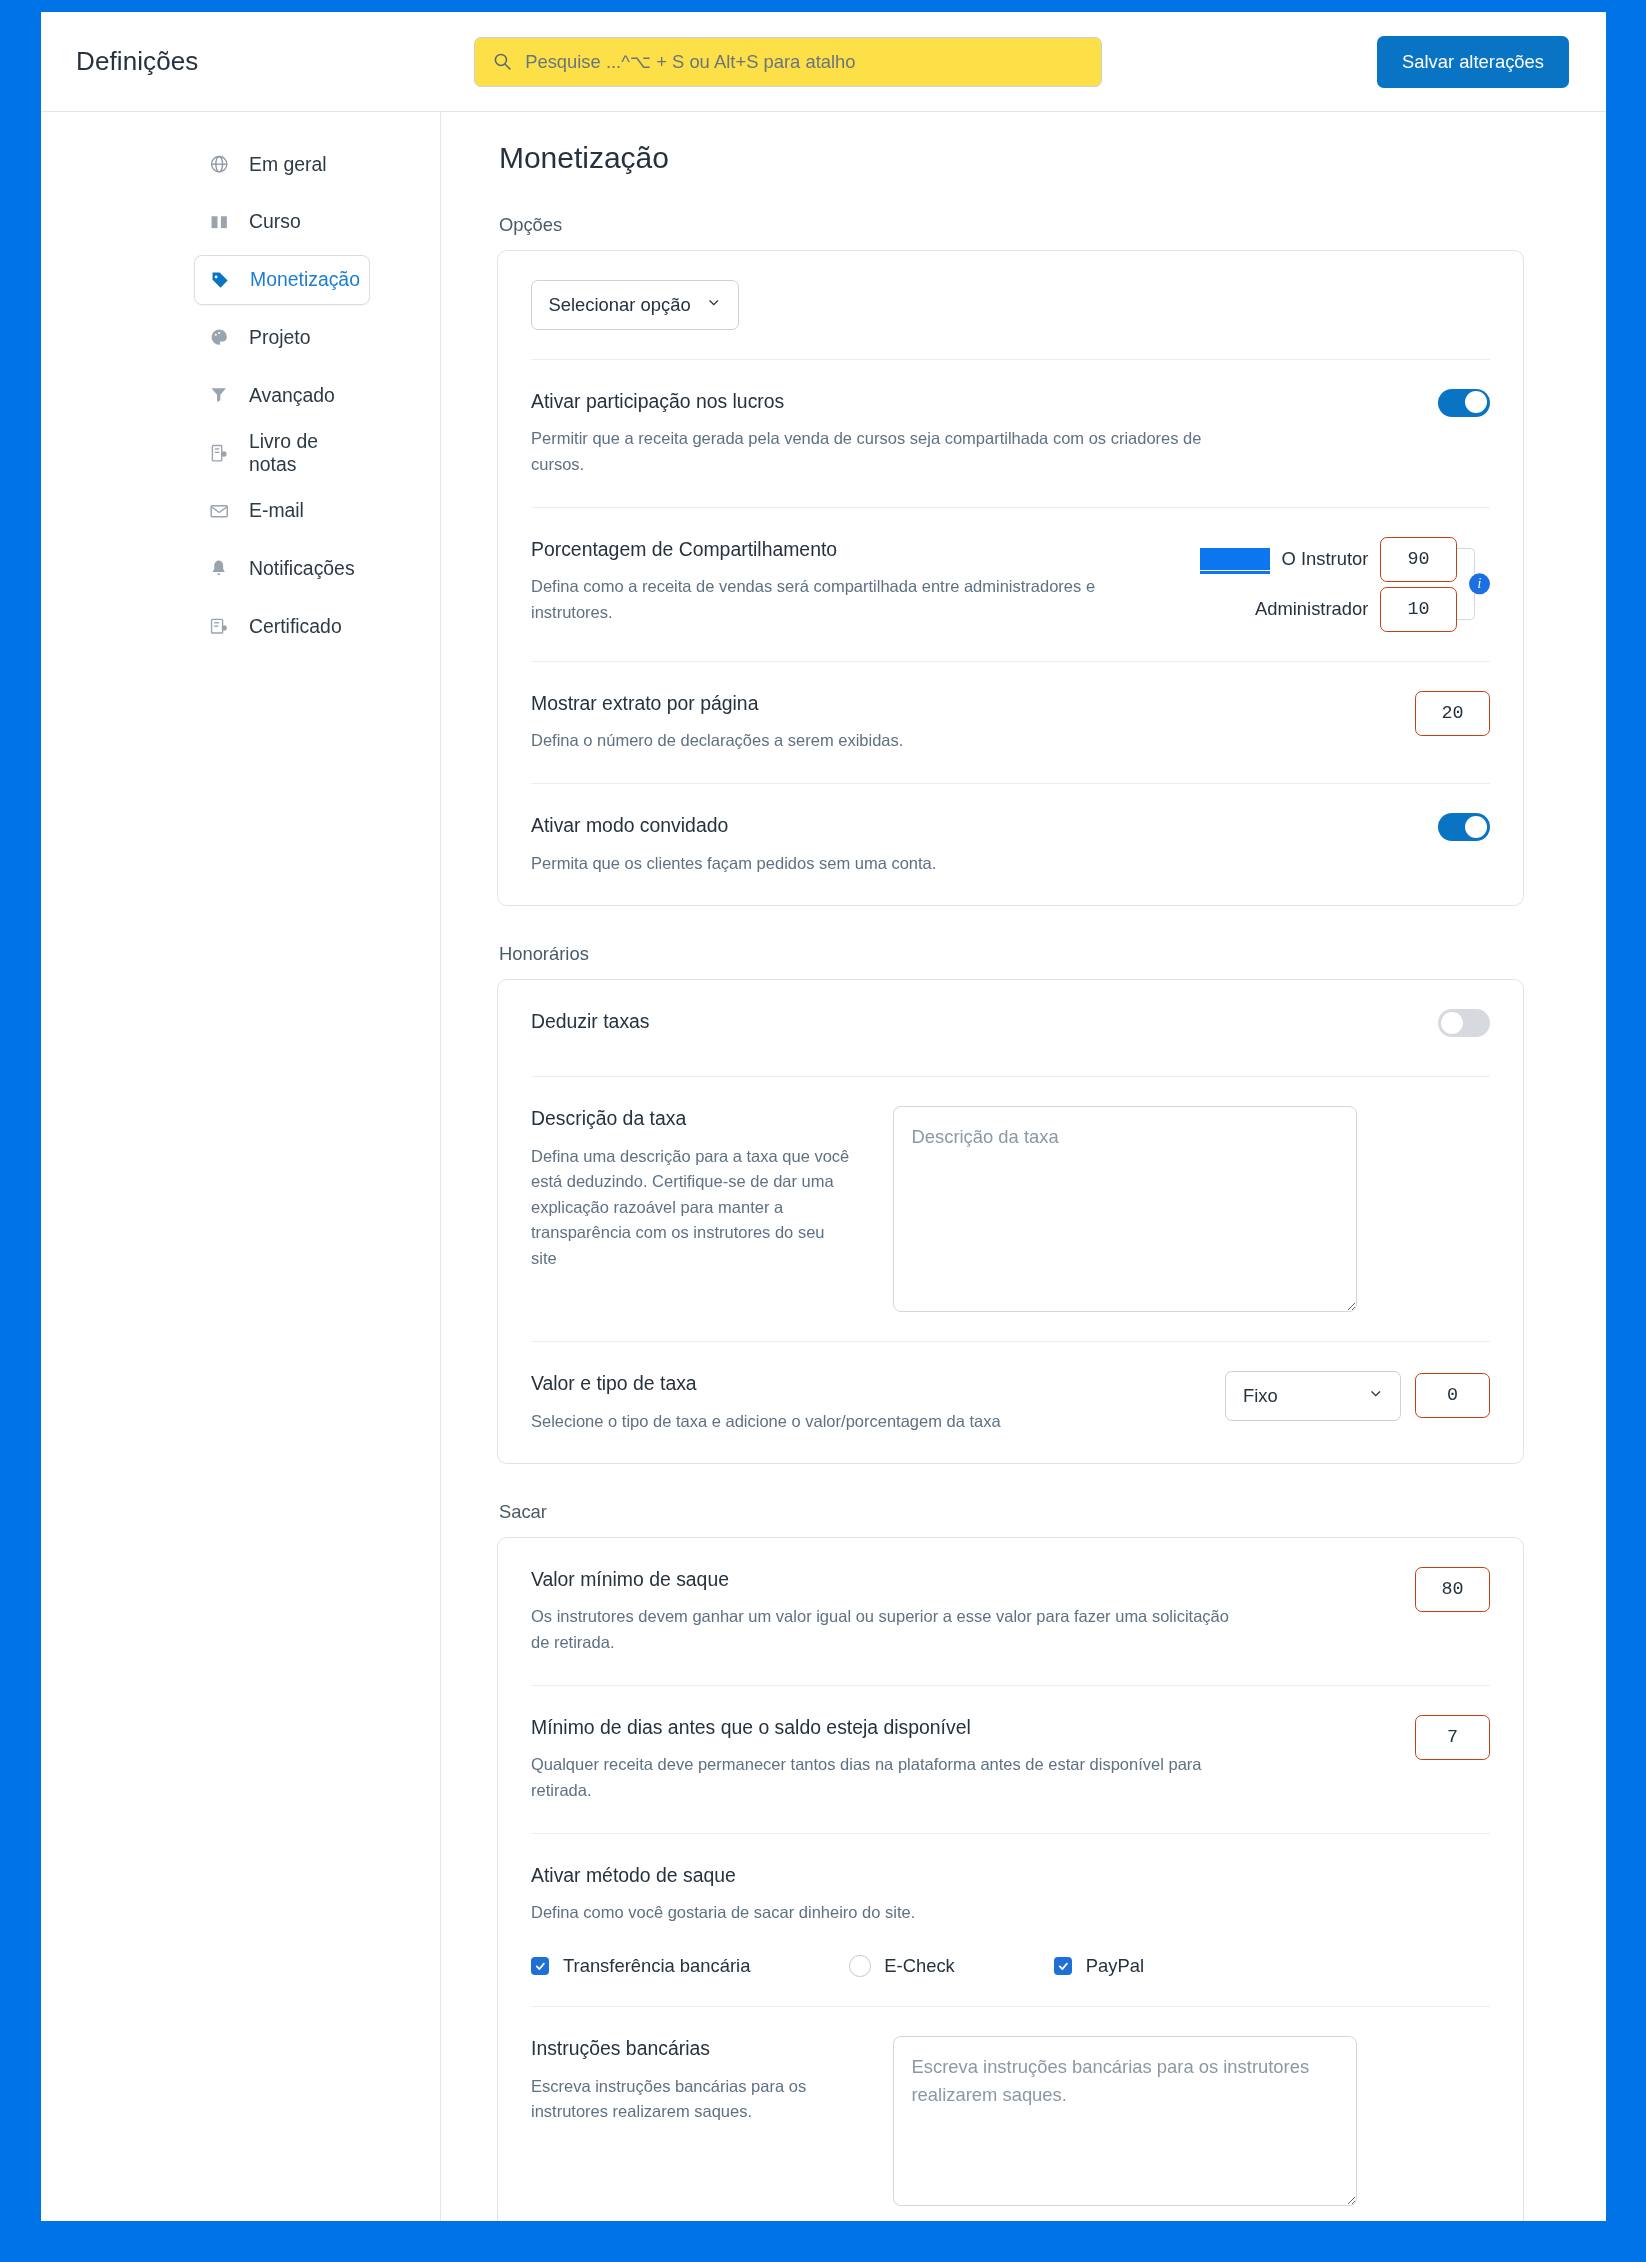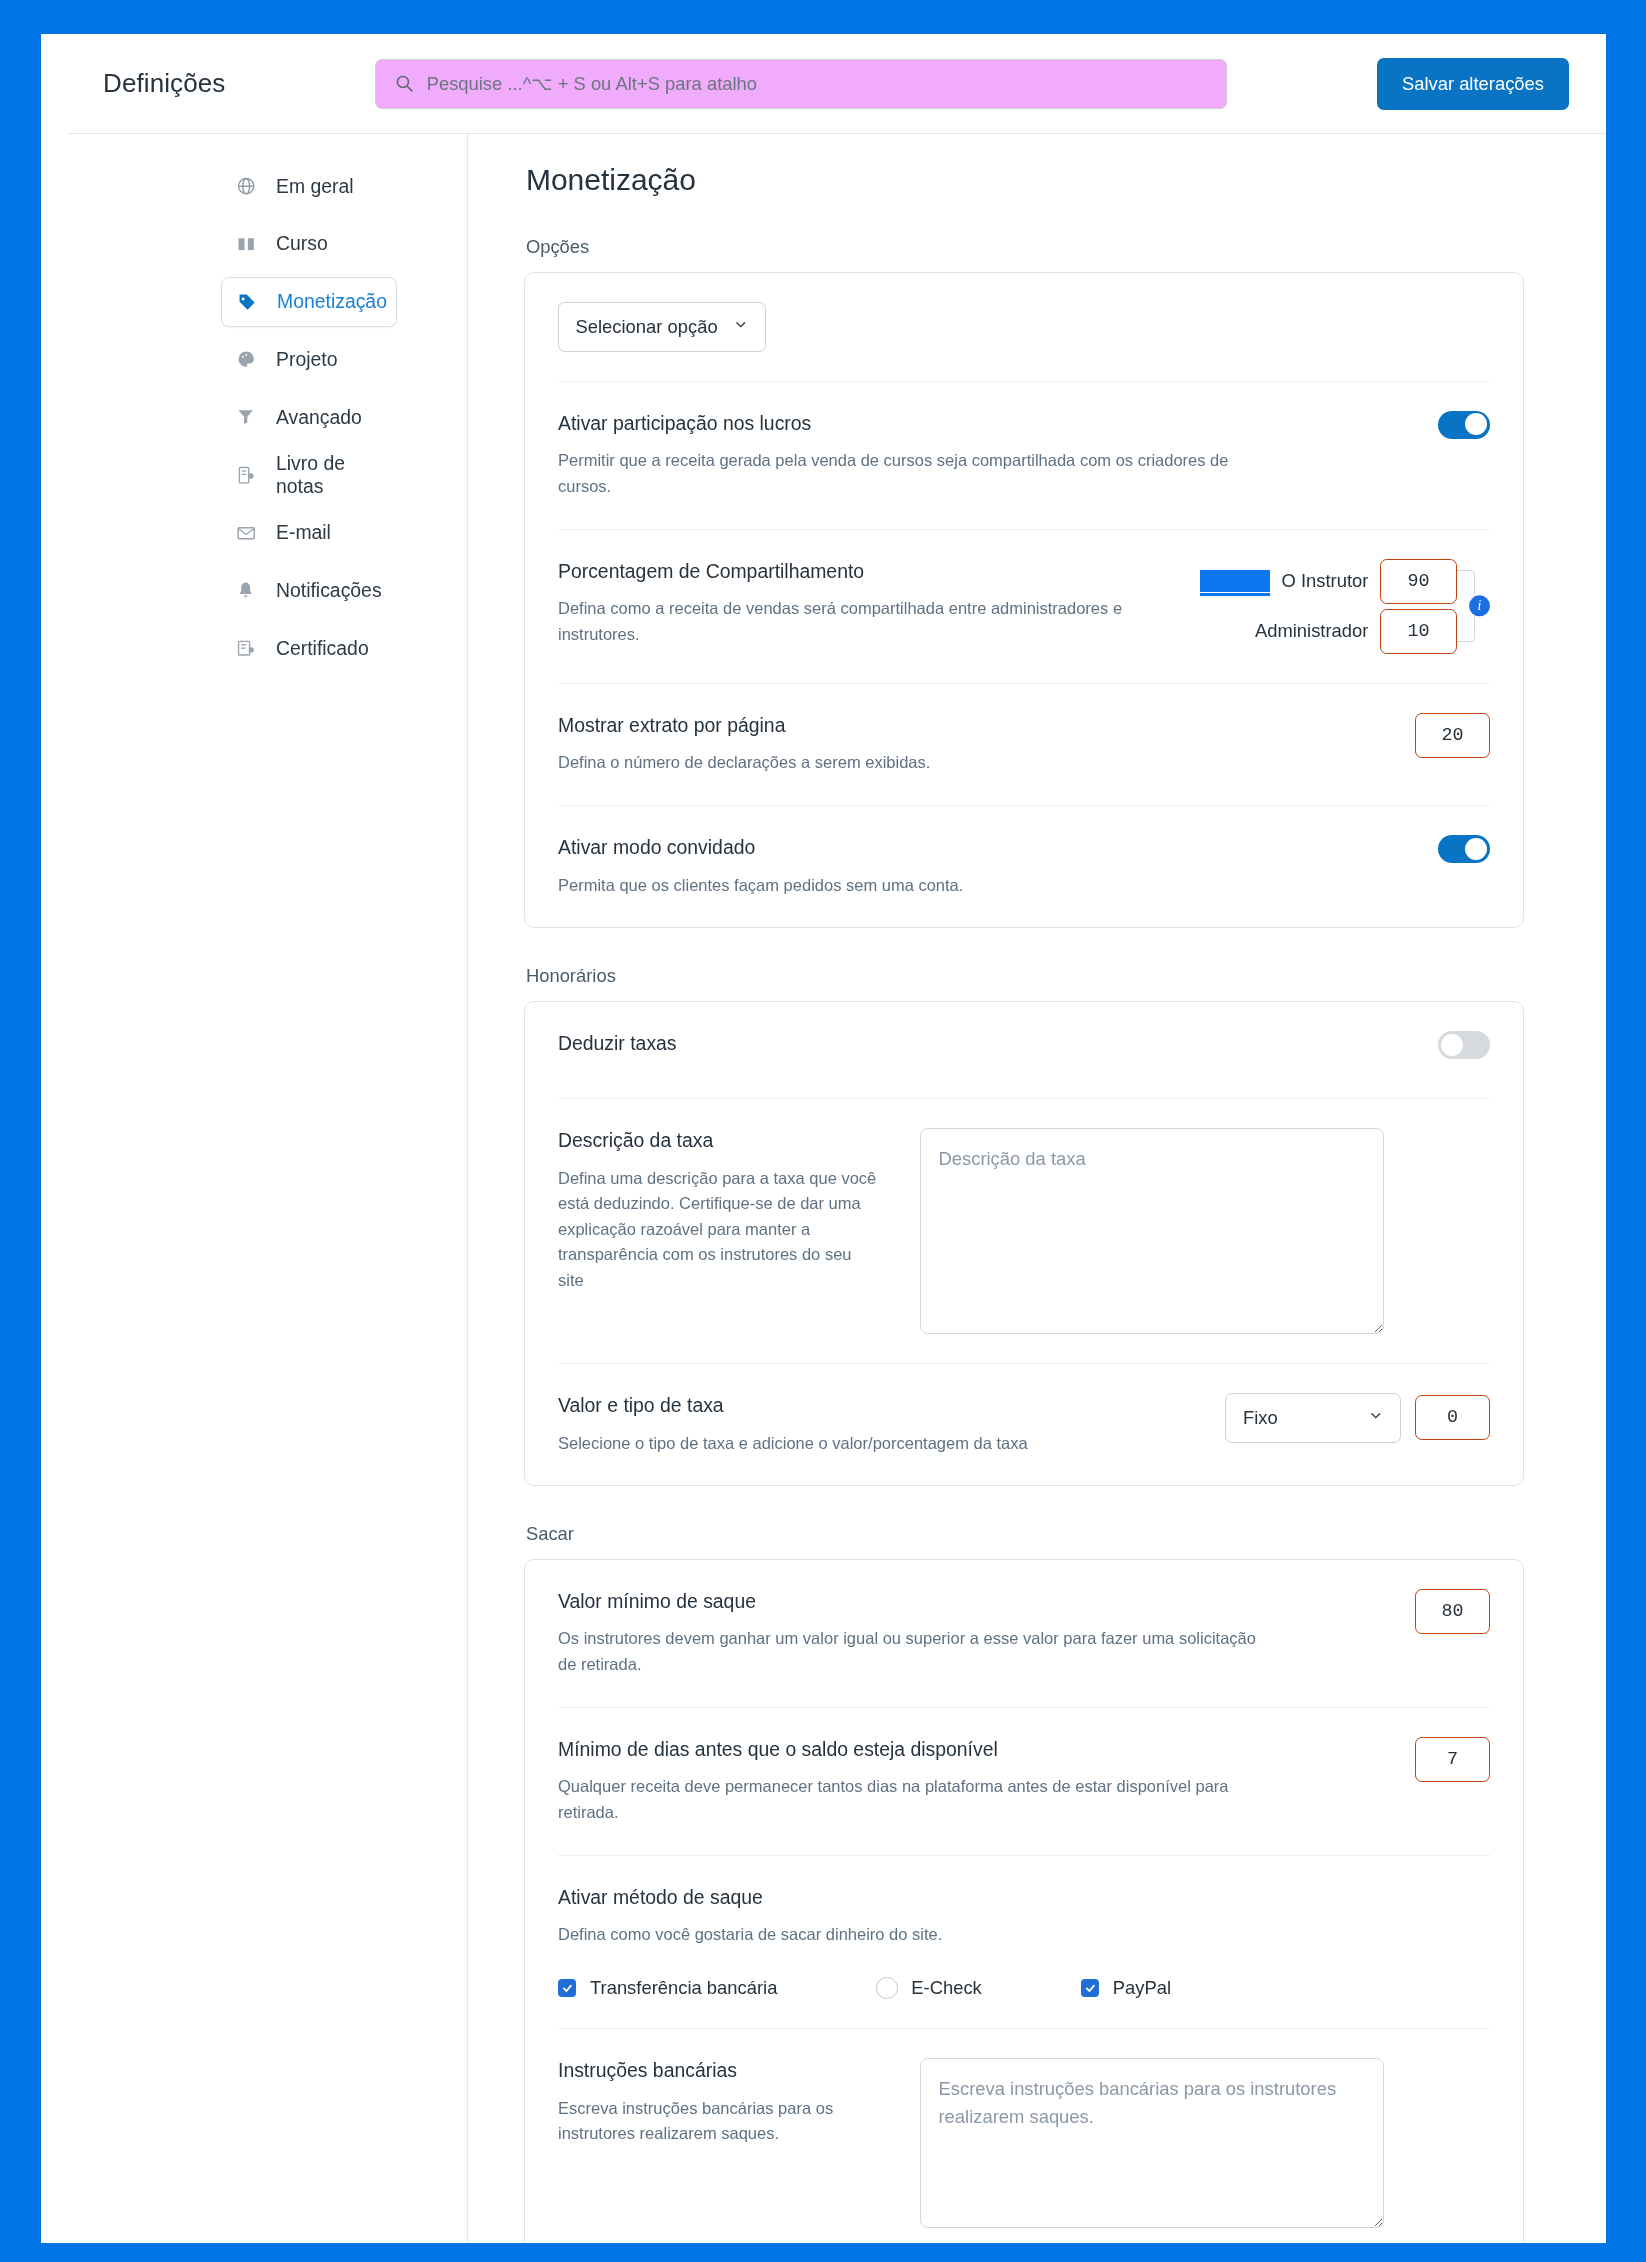--- a/index.html
+++ b/index.html
@@ -4,49 +4,48 @@
 <style>
   * { box-sizing: border-box; margin: 0; padding: 0; }
   html, body { width: 1647px; height: 2263px; }
   body {
     background: #0073e6;
     font-family: "Liberation Sans", sans-serif;
     -webkit-font-smoothing: antialiased;
   }
   .viewport {
     position: absolute;
-    left: 41px; top: 34px;
+    left: 41px; top: 12px;
     width: 1565px; height: 2209px;
     background: #ffffff;
     overflow: hidden;
-    padding-left: 27px;
   }
   
   .topbar {
     height: 100px;
     border-bottom: 1px solid #e4e6e8;
     display: flex;
     align-items: center;
     padding: 0 37px 0 35px;
     background: #fff;
   }
   .app-title {
     font-size: 26px;
     color: #26323d;
     font-weight: 400;
     letter-spacing: 0.1px;
   }
   .search-wrap { flex: 1; display: flex; justify-content: center; }
   .search-box {
-    width: 852px; height: 50px;
+    width: 628px; height: 50px;
     border: 1px solid #cdd1d5;
     border-radius: 6.8px;
     display: flex; align-items: center;
     padding: 0 17.5px;
-    background: #f0abfc;
+    background: #fde047;
   }
   .search-box .mag { margin-right: 12.6px; display: flex; }
   .search-input {
     border: 0; outline: 0; flex: 1;
     font-family: "Liberation Sans", sans-serif;
     font-size: 18.4px;
     color: #5b6670;
     background: transparent;
   }
   .search-input::placeholder { color: #6b757e; opacity: 1; }

